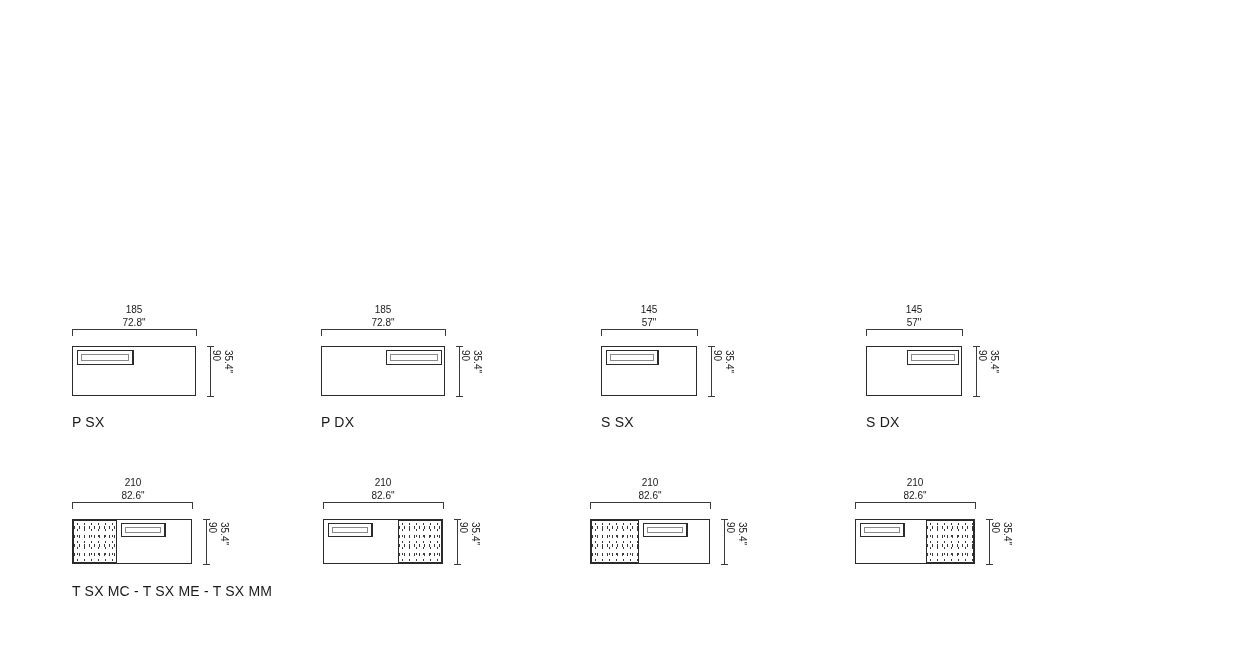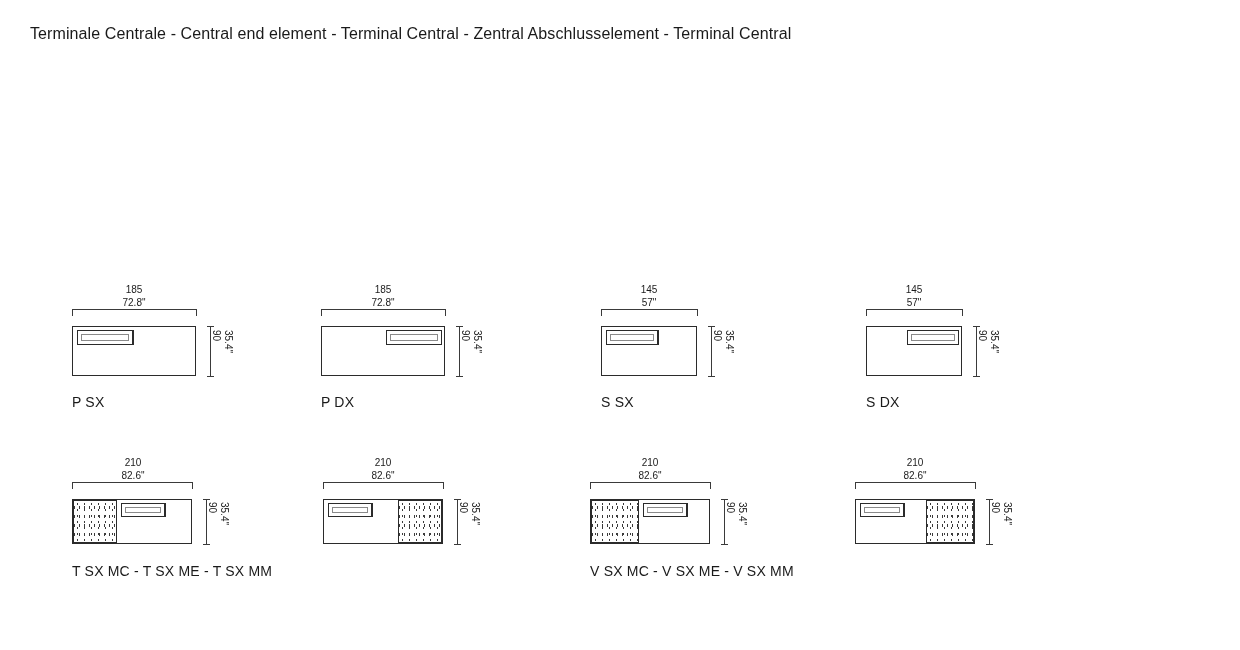--- a/index.html
+++ b/index.html
@@ -37,21 +37,21 @@
     color: #1a1a1a;
     margin: 0;
     line-height: 1.2;
     letter-spacing: 0.1px;
   }
 
   
   .grid {
     position: absolute;
     left: 30px;
-    top: 264px;
+    top: 284px;
     width: 1180px;
   }
   .row {
     display: flex;
     flex-direction: row;
     align-items: flex-start;
   }
   .row-1 { height: 180px; }
   .cell {
     position: relative;
@@ -153,21 +153,20 @@
     font-size: 14px;
     color: #1a1a1a;
     white-space: nowrap;
     letter-spacing: 0.2px;
   }
 </style>
 </head>
 <body>
 
 <div class="header">
-  <p class="subtitle">Terminale Centrale - Central end element - Terminal Central - Zentral Abschlusselement - Terminal Central</p>
 </div>
 
 <div class="grid">
 
   <div class="row row-1">
 
     <div class="cell">
       <div class="dim-top" style="left:74px; top:20px; width:60px;">
         <span class="num">185</span>
         <span class="num">72.8"</span>
@@ -379,21 +378,20 @@
         <div class="dim-tick-t" style="left:161px; top:55px;"></div>
         <div class="dim-tick-b" style="left:161px; top:100px;"></div>
         <div class="dim-right-label" style="left:176px; top:58px;">
           <span>90</span>
         </div>
         <div class="dim-right-label" style="left:188px; top:58px;">
           <span>35.4"</span>
         </div>
       </div>
 
-      <div class="code" style="left:30px; top:119px;">V SX MC - V SX ME - V SX MM</div>
     </div>
 
     <div class="cell">
       <div class="dim-top" style="left:60px; top:13px; width:60px;">
         <span class="num">210</span>
         <span class="num">82.6"</span>
       </div>
       <div class="dim-line" style="left:30px; top:38px; width:120px;"></div>
       <div class="dim-tick-l" style="left:30px; top:38px;"></div>
       <div class="dim-tick-r" style="left:150px; top:38px;"></div>

